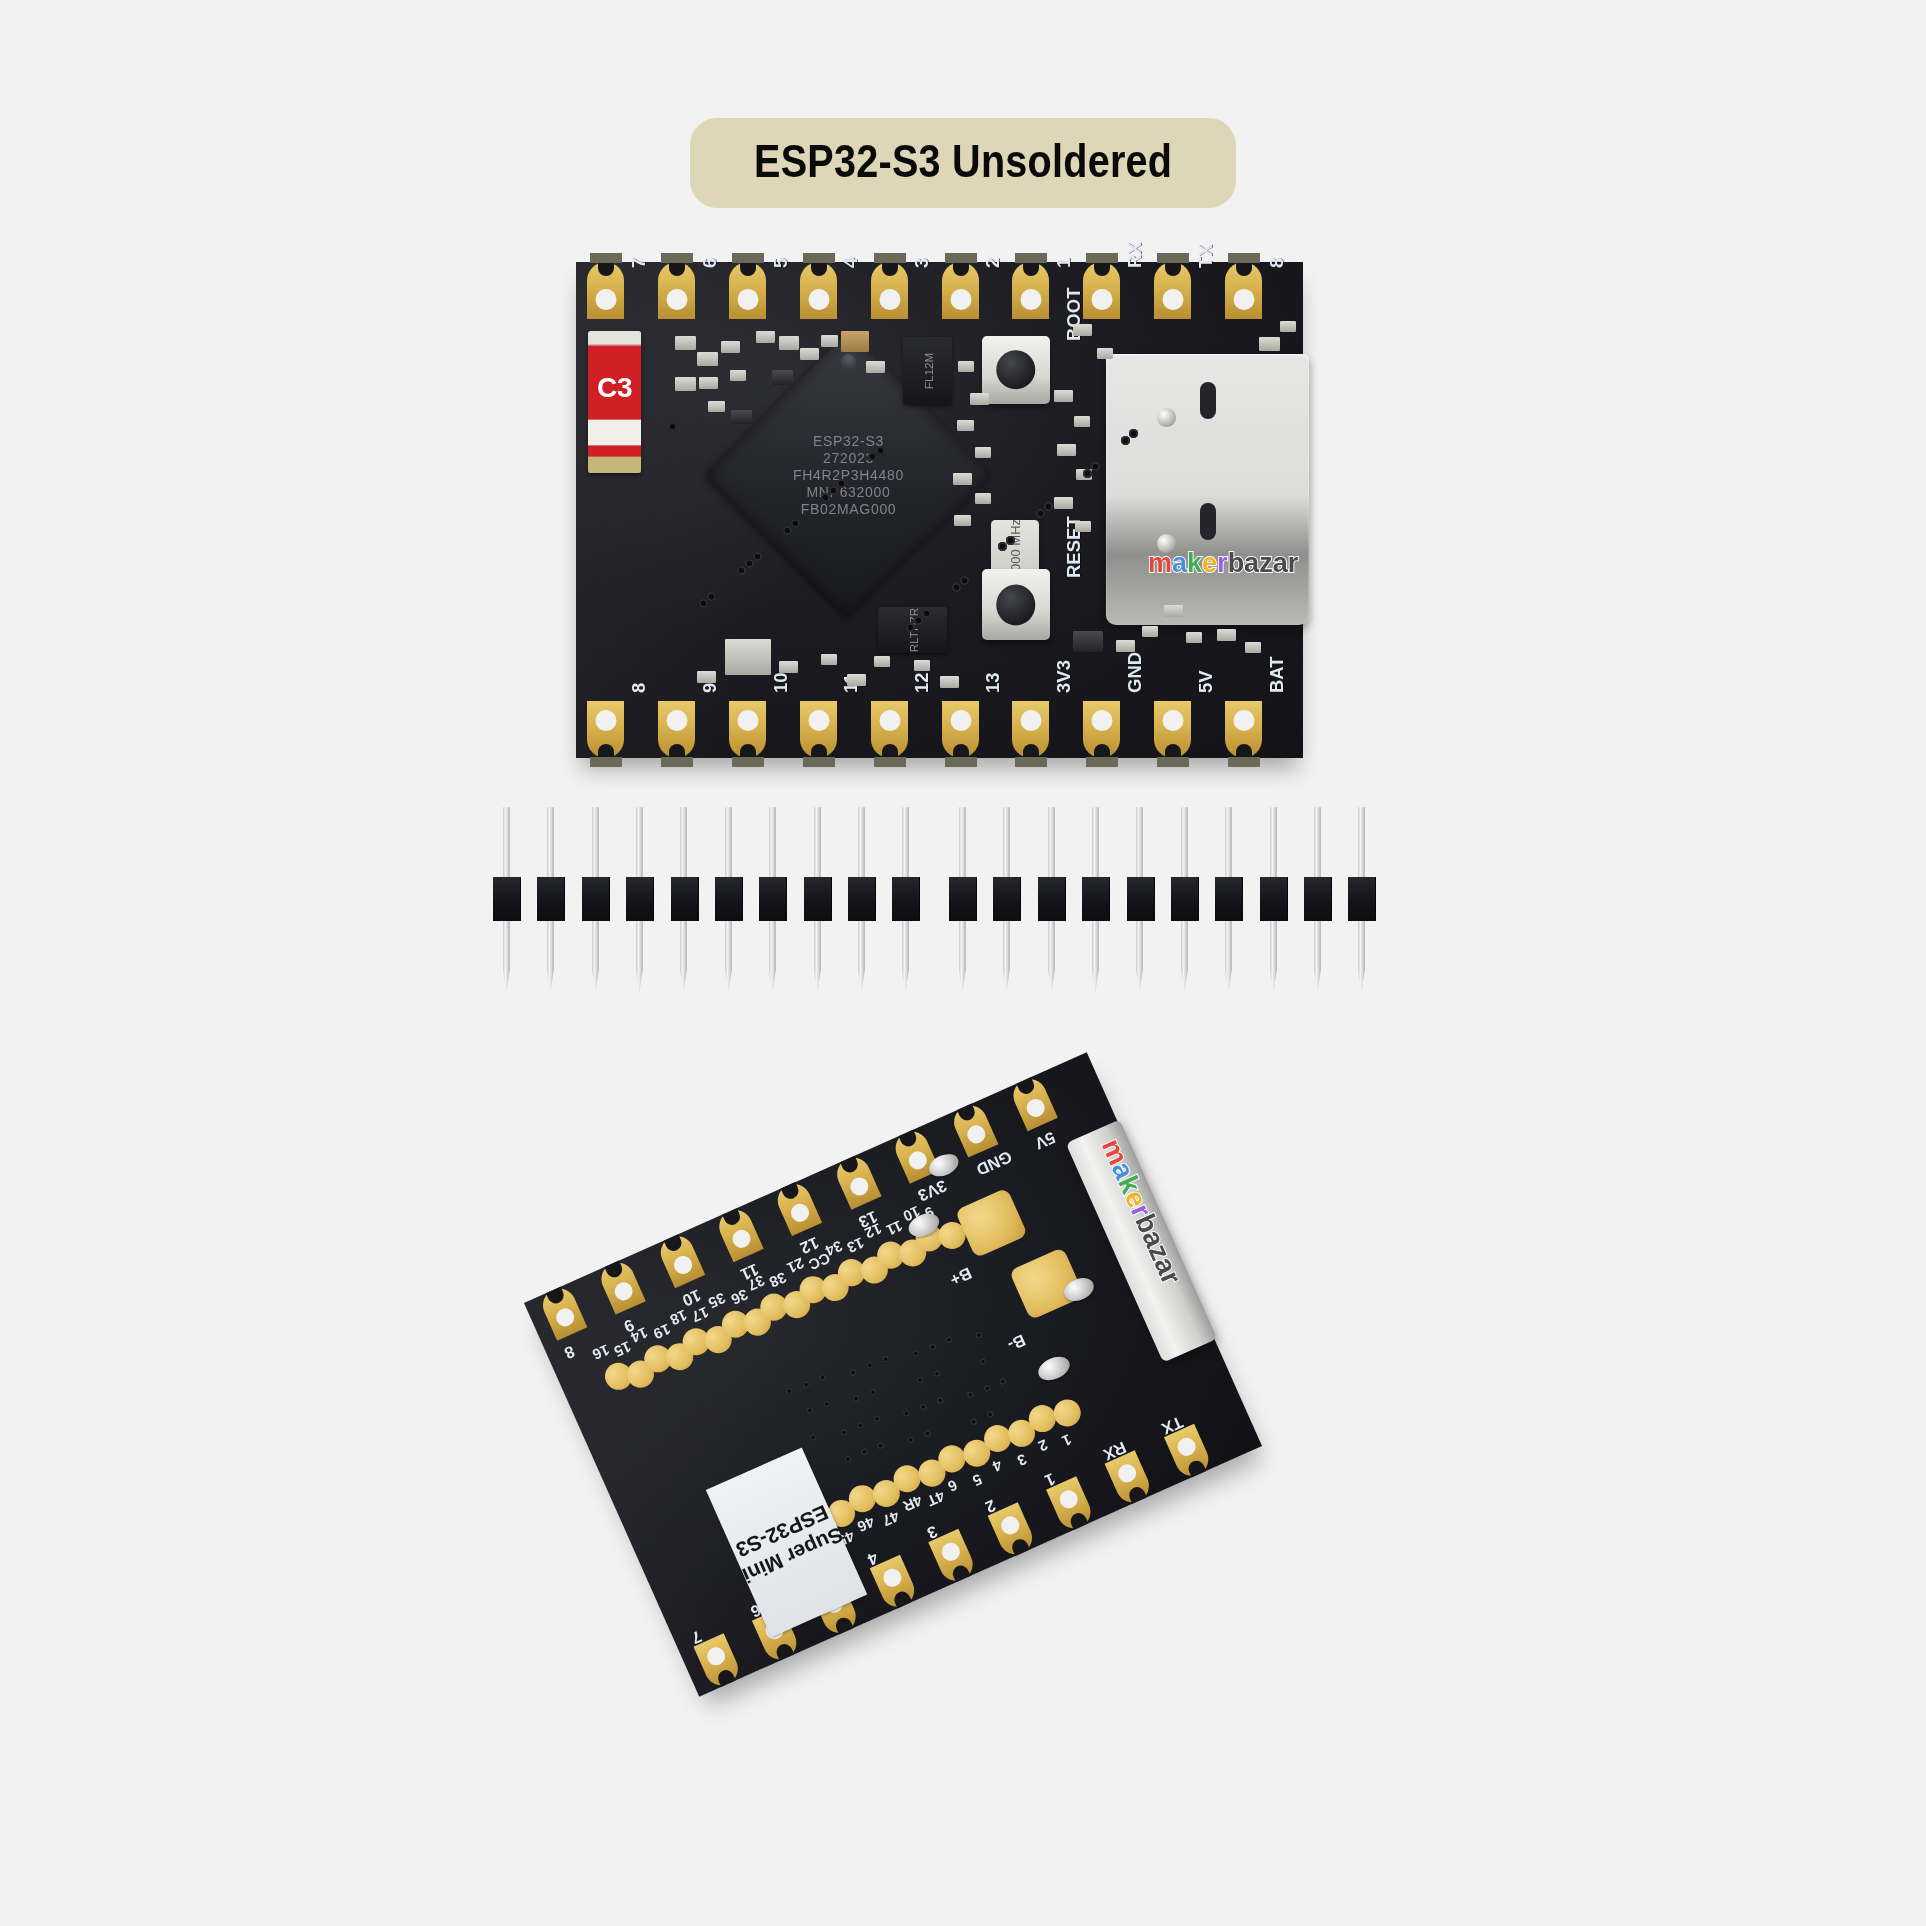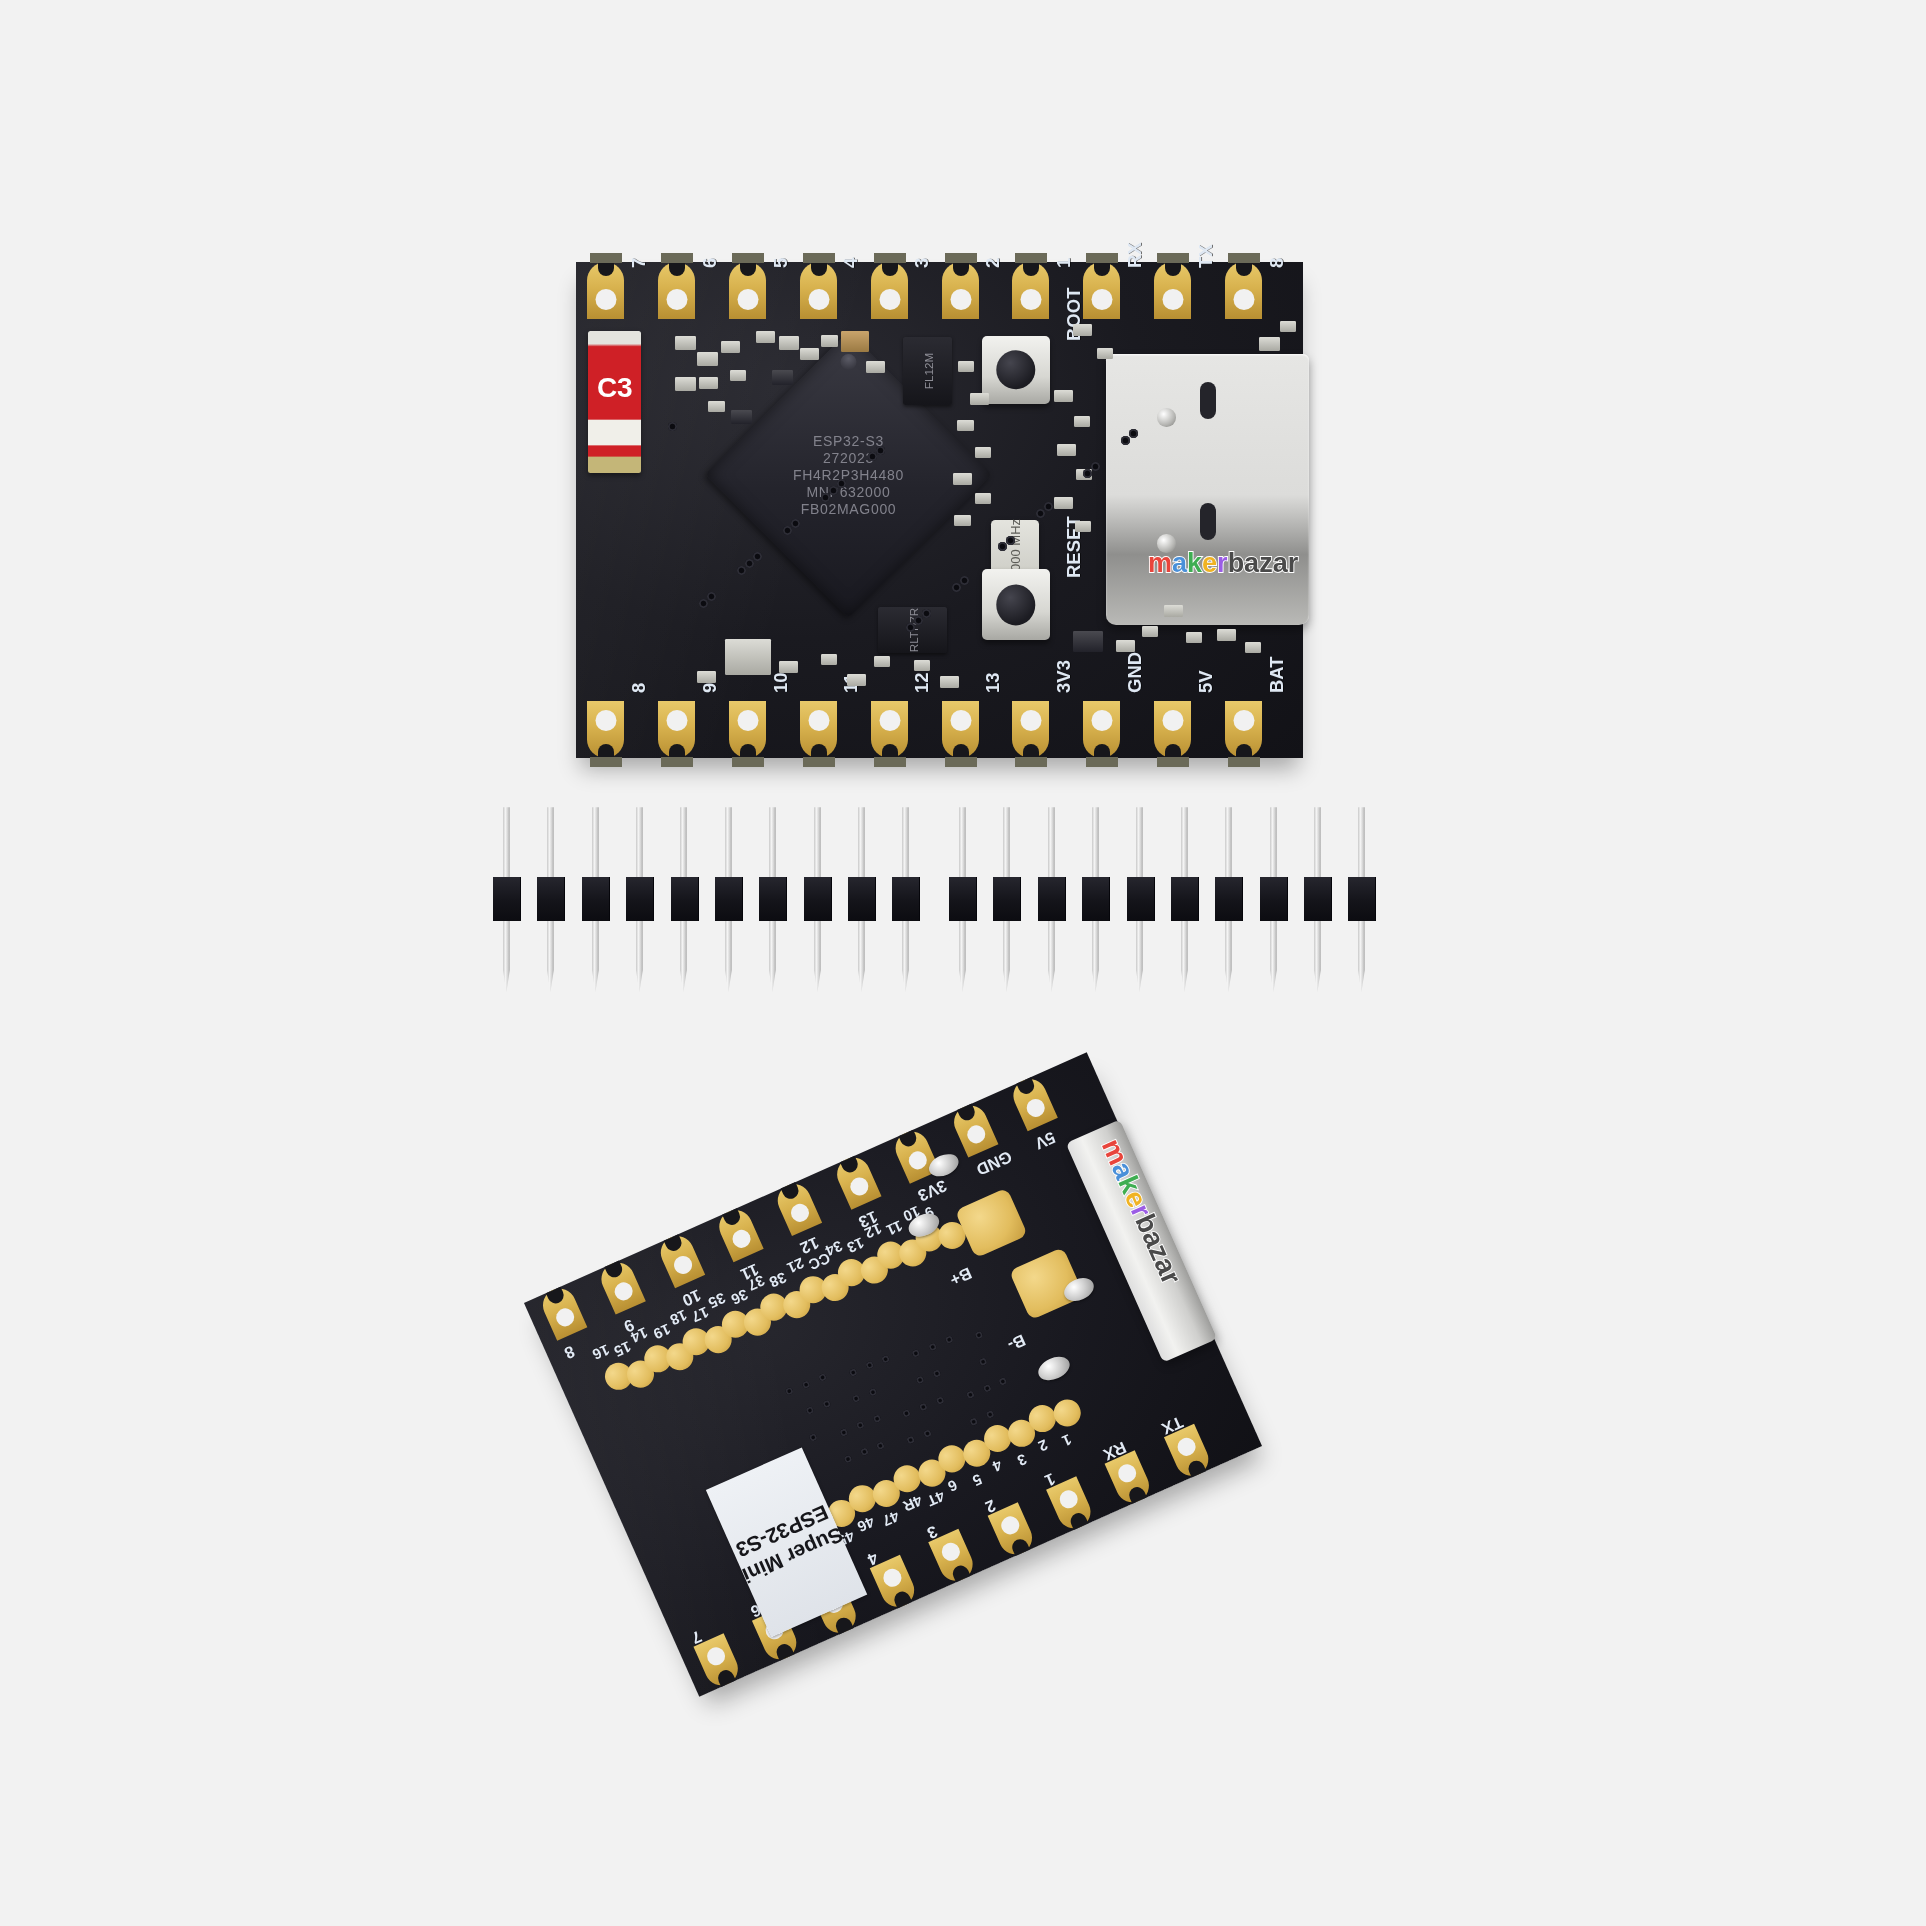--- a/index.html
+++ b/index.html
@@ -151,20 +151,23 @@
   .mini-silk{position:absolute;color:#e2eaf5;font-weight:bold;
     font-family:"Liberation Sans Narrow","Liberation Sans",sans-serif;
     font-size:16.6px;white-space:nowrap;transform:rotate(180deg);
     text-shadow:0 0.6px 0.6px rgba(0,0,0,.6);}
 </style>
 </head>
 <body>
 
 <div class="stage">
 
+  <div id="badge">
+    <div class="txt">ESP32-S3 Unsoldered</div>
+  </div>
 
   <div class="pcb board-top">
     <div class="edge-shine"></div>
 
     <div id="top-cast-row">
         <div class="cast top" style="left: 11px; top: 0px;">
           <div class="hole"></div>
           <div class="notch"></div>
           <div class="foot"></div>
         </div>

